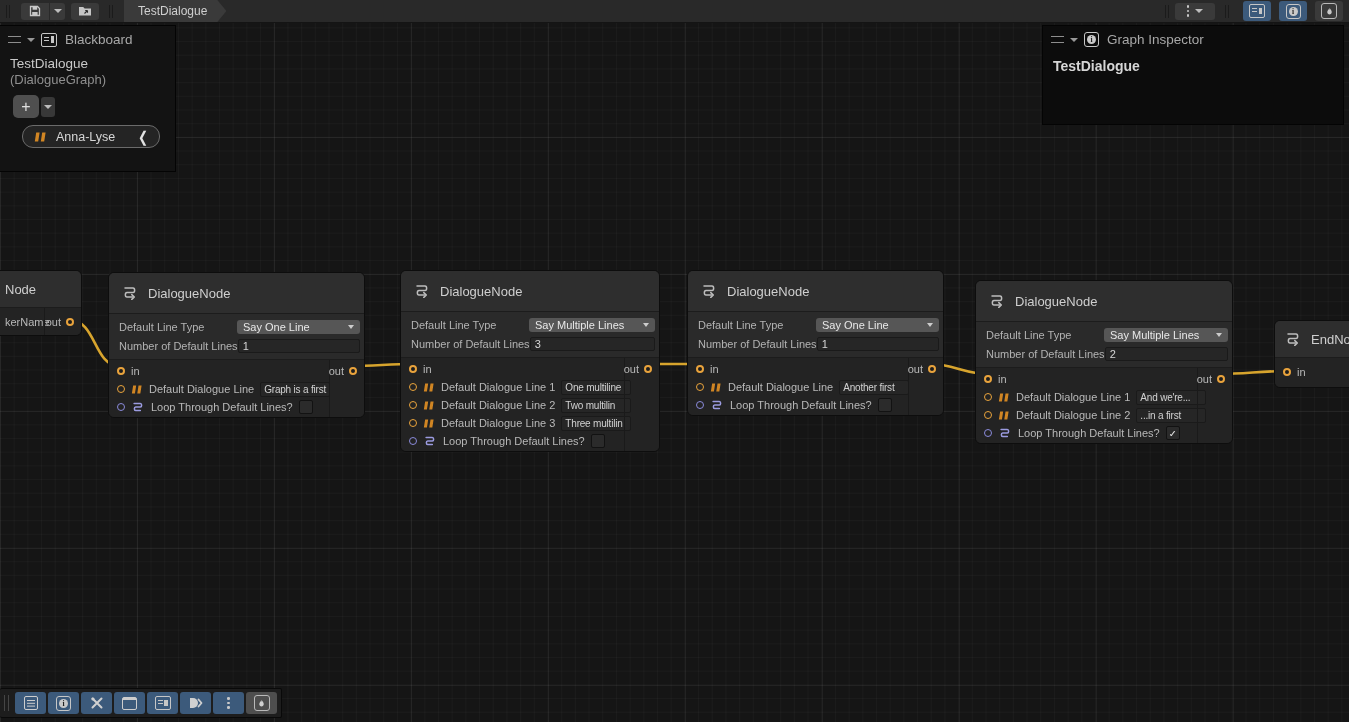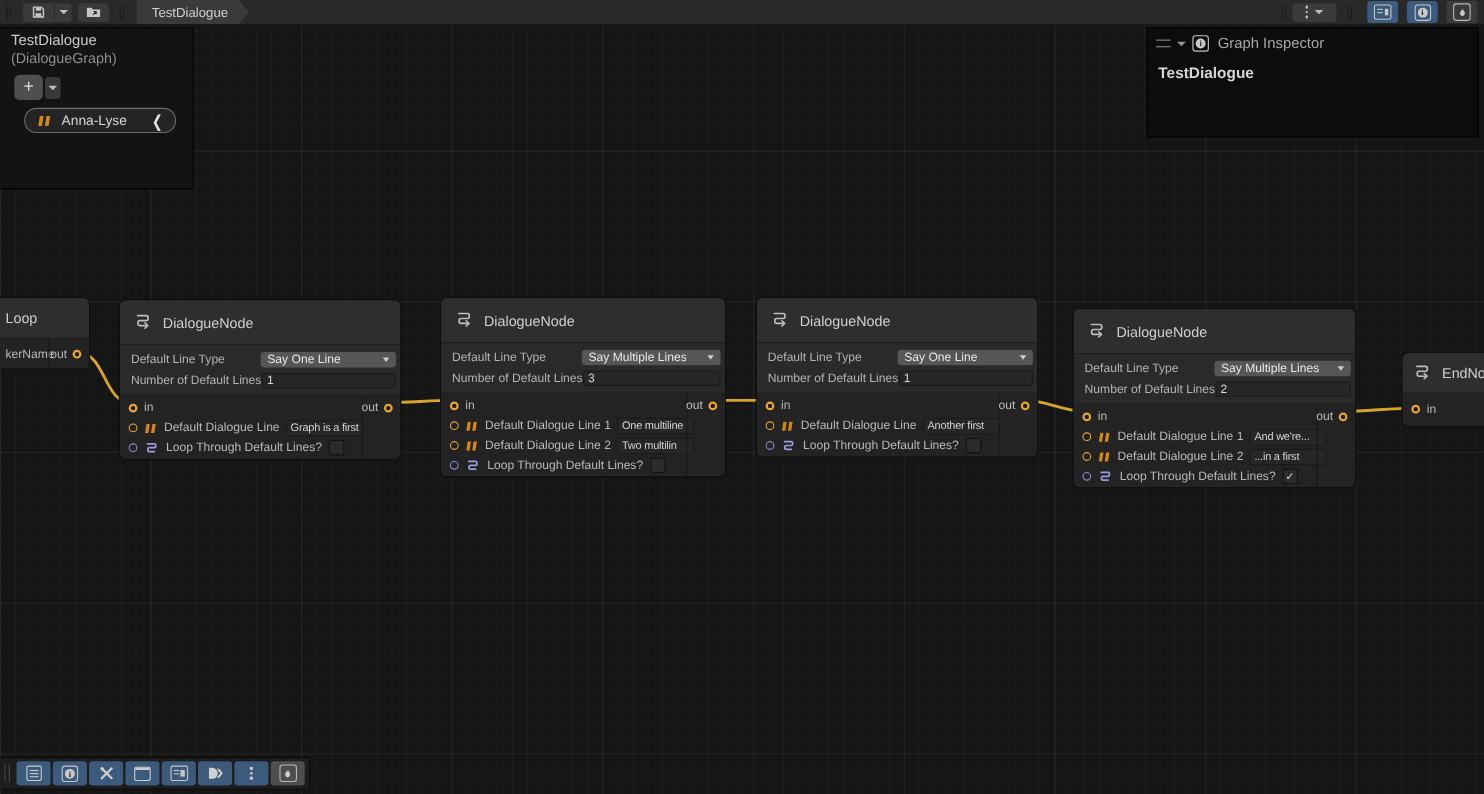--- a/index.html
+++ b/index.html
@@ -171,20 +171,26 @@
       <span class="icon-flamebox">
         <svg width="9" height="11" viewBox="0 0 14 14">
             <path d="M7 1 C8 3.5 10.5 4.8 10.5 7.8 C10.5 9.9 8.9 11.7 7 11.7 C5.1 11.7 3.5 9.9 3.5 7.8 C3.5 5.6 5.5 4.5 6.2 2.6 C6.5 3.4 6.7 3.9 7 4.4 Z" fill="#c9c9c9"></path>
           </svg>
       </span>
     </span>
   </div>
 </div>
 
 <div class="blackboard">
+  <div class="panel-hdr">
+    <span class="h-lines"></span>
+    <span class="dd-tri" style="border-top-color:#989898"></span>
+    <span class="icon-bb"></span>
+    <span class="panel-title">Blackboard</span>
+  </div>
   <div class="bb-name">
     <div class="bb-graph">TestDialogue</div>
     <div class="bb-type">(DialogueGraph)</div>
   </div>
   <div class="bb-btnrow">
     <span class="bb-add">+</span>
     <span class="bb-addarrow">
       <span class="dd-tri"></span>
     </span>
   </div>
@@ -206,21 +212,21 @@
     <span class="icon-info">
         <b>i</b>
       </span>
     <span class="panel-title">Graph Inspector</span>
   </div>
   <div class="insp-sel">TestDialogue</div>
 </div>
 
 <div class="node" style="left:-8px;top:270px;width:90px;">
   <div class="p-header">
-    <span class="node-title">Loop</span>
+    <span class="node-title">Node</span>
   </div>
   <div class="p-row">
     <span class="port-label">kerName</span>
     <span class="p-out">
       <span class="port-label">out</span>
       <span class="port exec"></span>
     </span>
   </div>
 </div>
 
@@ -323,20 +329,30 @@
       <span class="port str"></span>
       <span class="quote-icon">
           <svg width="12" height="9" viewBox="0 0 13 10">
             <path d="M2.2 0.5 H5.6 L4.2 9.5 H0.8 Z M8.2 0.5 H11.6 L10.2 9.5 H6.8 Z" fill="#d08523"></path>
           </svg>
         </span>
       <span class="port-label">Default Dialogue Line 2</span>
       <span class="inline-field">Two multilin</span>
     </div>
     <div class="port-row">
+      <span class="port str"></span>
+      <span class="quote-icon">
+          <svg width="12" height="9" viewBox="0 0 13 10">
+            <path d="M2.2 0.5 H5.6 L4.2 9.5 H0.8 Z M8.2 0.5 H11.6 L10.2 9.5 H6.8 Z" fill="#d08523"></path>
+          </svg>
+        </span>
+      <span class="port-label">Default Dialogue Line 3</span>
+      <span class="inline-field">Three multilin</span>
+    </div>
+    <div class="port-row">
       <span class="port bool"></span>
       <span class="loop-icon">
           <svg width="14" height="12" viewBox="0 0 18 15">
             <path d="M4 3 H12 C14.2 3 14.2 7.5 12 7.5 H6 C3.8 7.5 3.8 12 6 12 H12" fill="none" stroke="#9b9be0" stroke-width="2" stroke-linecap="round"></path>
           </svg>
         </span>
       <span class="port-label">Loop Through Default Lines?</span>
       <span class="checkbox"></span>
     </div>
     <div class="out-col">

